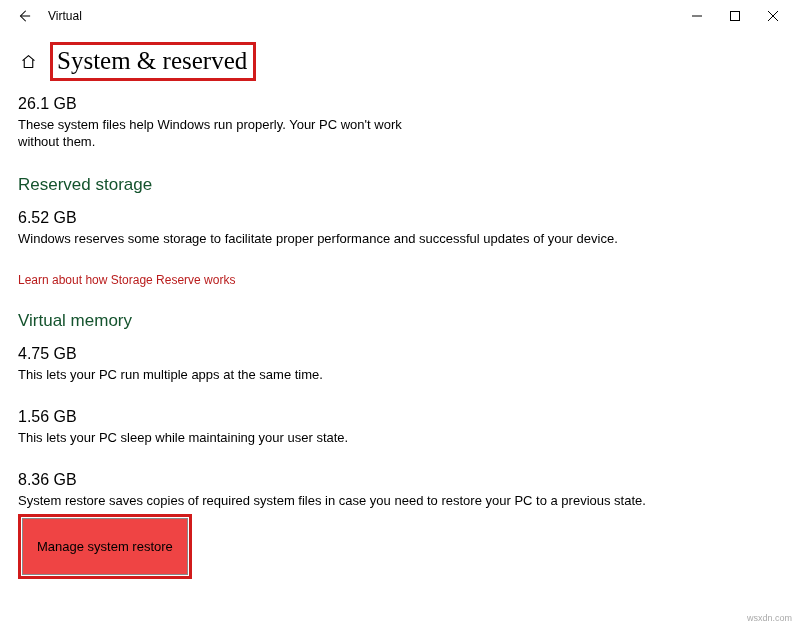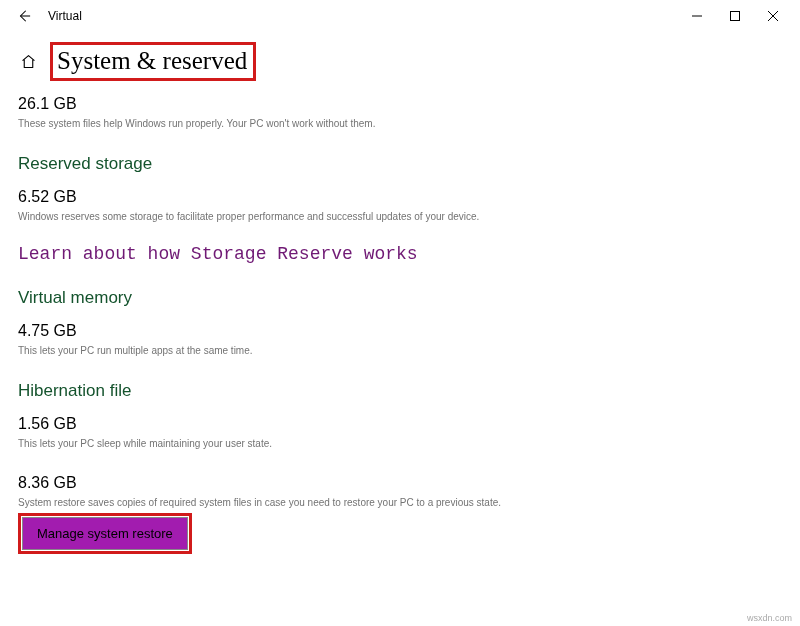--- a/index.html
+++ b/index.html
@@ -67,54 +67,53 @@
       border: 3px solid #d11b1b;
       padding: 0 6px 2px 4px;
       line-height: 1.25;
       font-family: Liberation Serif, serif;
     }
     .size {
       font-size: 16px;
       margin-bottom: 4px;
     }
     .desc {
-      font-size: 10px;
-      color: #737373;
+      font-size: 13px;
+      color: #000000;
       margin-bottom: 24px;
       max-width: 390px;
       line-height: 1.3;
     }
     .desc-wide {
       max-width: 700px;
     }
     .section-title {
       font-size: 17px;
       font-weight: 400;
       margin-bottom: 14px;
       color: #14532d;
     }
     .link {
-      color: #701a75;
-      font-size: 18px;
+      color: #b91c1c;
+      font-size: 12px;
       cursor: pointer;
       display: inline-block;
       margin-top: -20px;
       margin-bottom: 24px;
-      font-family: Liberation Mono, monospace;
     }
     .mg-btn-wrap {
       border: 3px solid #d11b1b;
       display: inline-block;
       padding: 1px;
       margin-top: -2px;
     }
     .mg-btn {
-      background: #a21caf;
+      background: #ef4444;
       border: 1px solid #888;
-      padding: 8px 14px;
+      padding: 20px 14px;
       font-size: 13px;
       font-family: inherit;
       cursor: pointer;
     }
     .watermark {
       position: absolute;
       bottom: 3px;
       right: 8px;
       font-size: 9px;
       color: #aaa;
@@ -166,21 +165,20 @@
 
   <div class="section-title">Reserved storage</div>
   <div class="size">6.52 GB</div>
   <div class="desc desc-wide">Windows reserves some storage to facilitate proper performance and successful updates of your device.</div>
   <a class="link">Learn about how Storage Reserve works</a>
 
   <div class="section-title">Virtual memory</div>
   <div class="size">4.75 GB</div>
   <div class="desc desc-wide">This lets your PC run multiple apps at the same time.</div>
 
-  <div class="section-title">Hibernation file</div>
   <div class="size">1.56 GB</div>
   <div class="desc desc-wide">This lets your PC sleep while maintaining your user state.</div>
 
   <div class="size">8.36 GB</div>
   <div class="desc desc-wide" style="margin-bottom:6px">System restore saves copies of required system files in case you need to restore your PC to a previous state.</div>
   <div class="mg-btn-wrap">
     <button class="mg-btn">Manage system restore</button>
   </div>
 
 </div>

